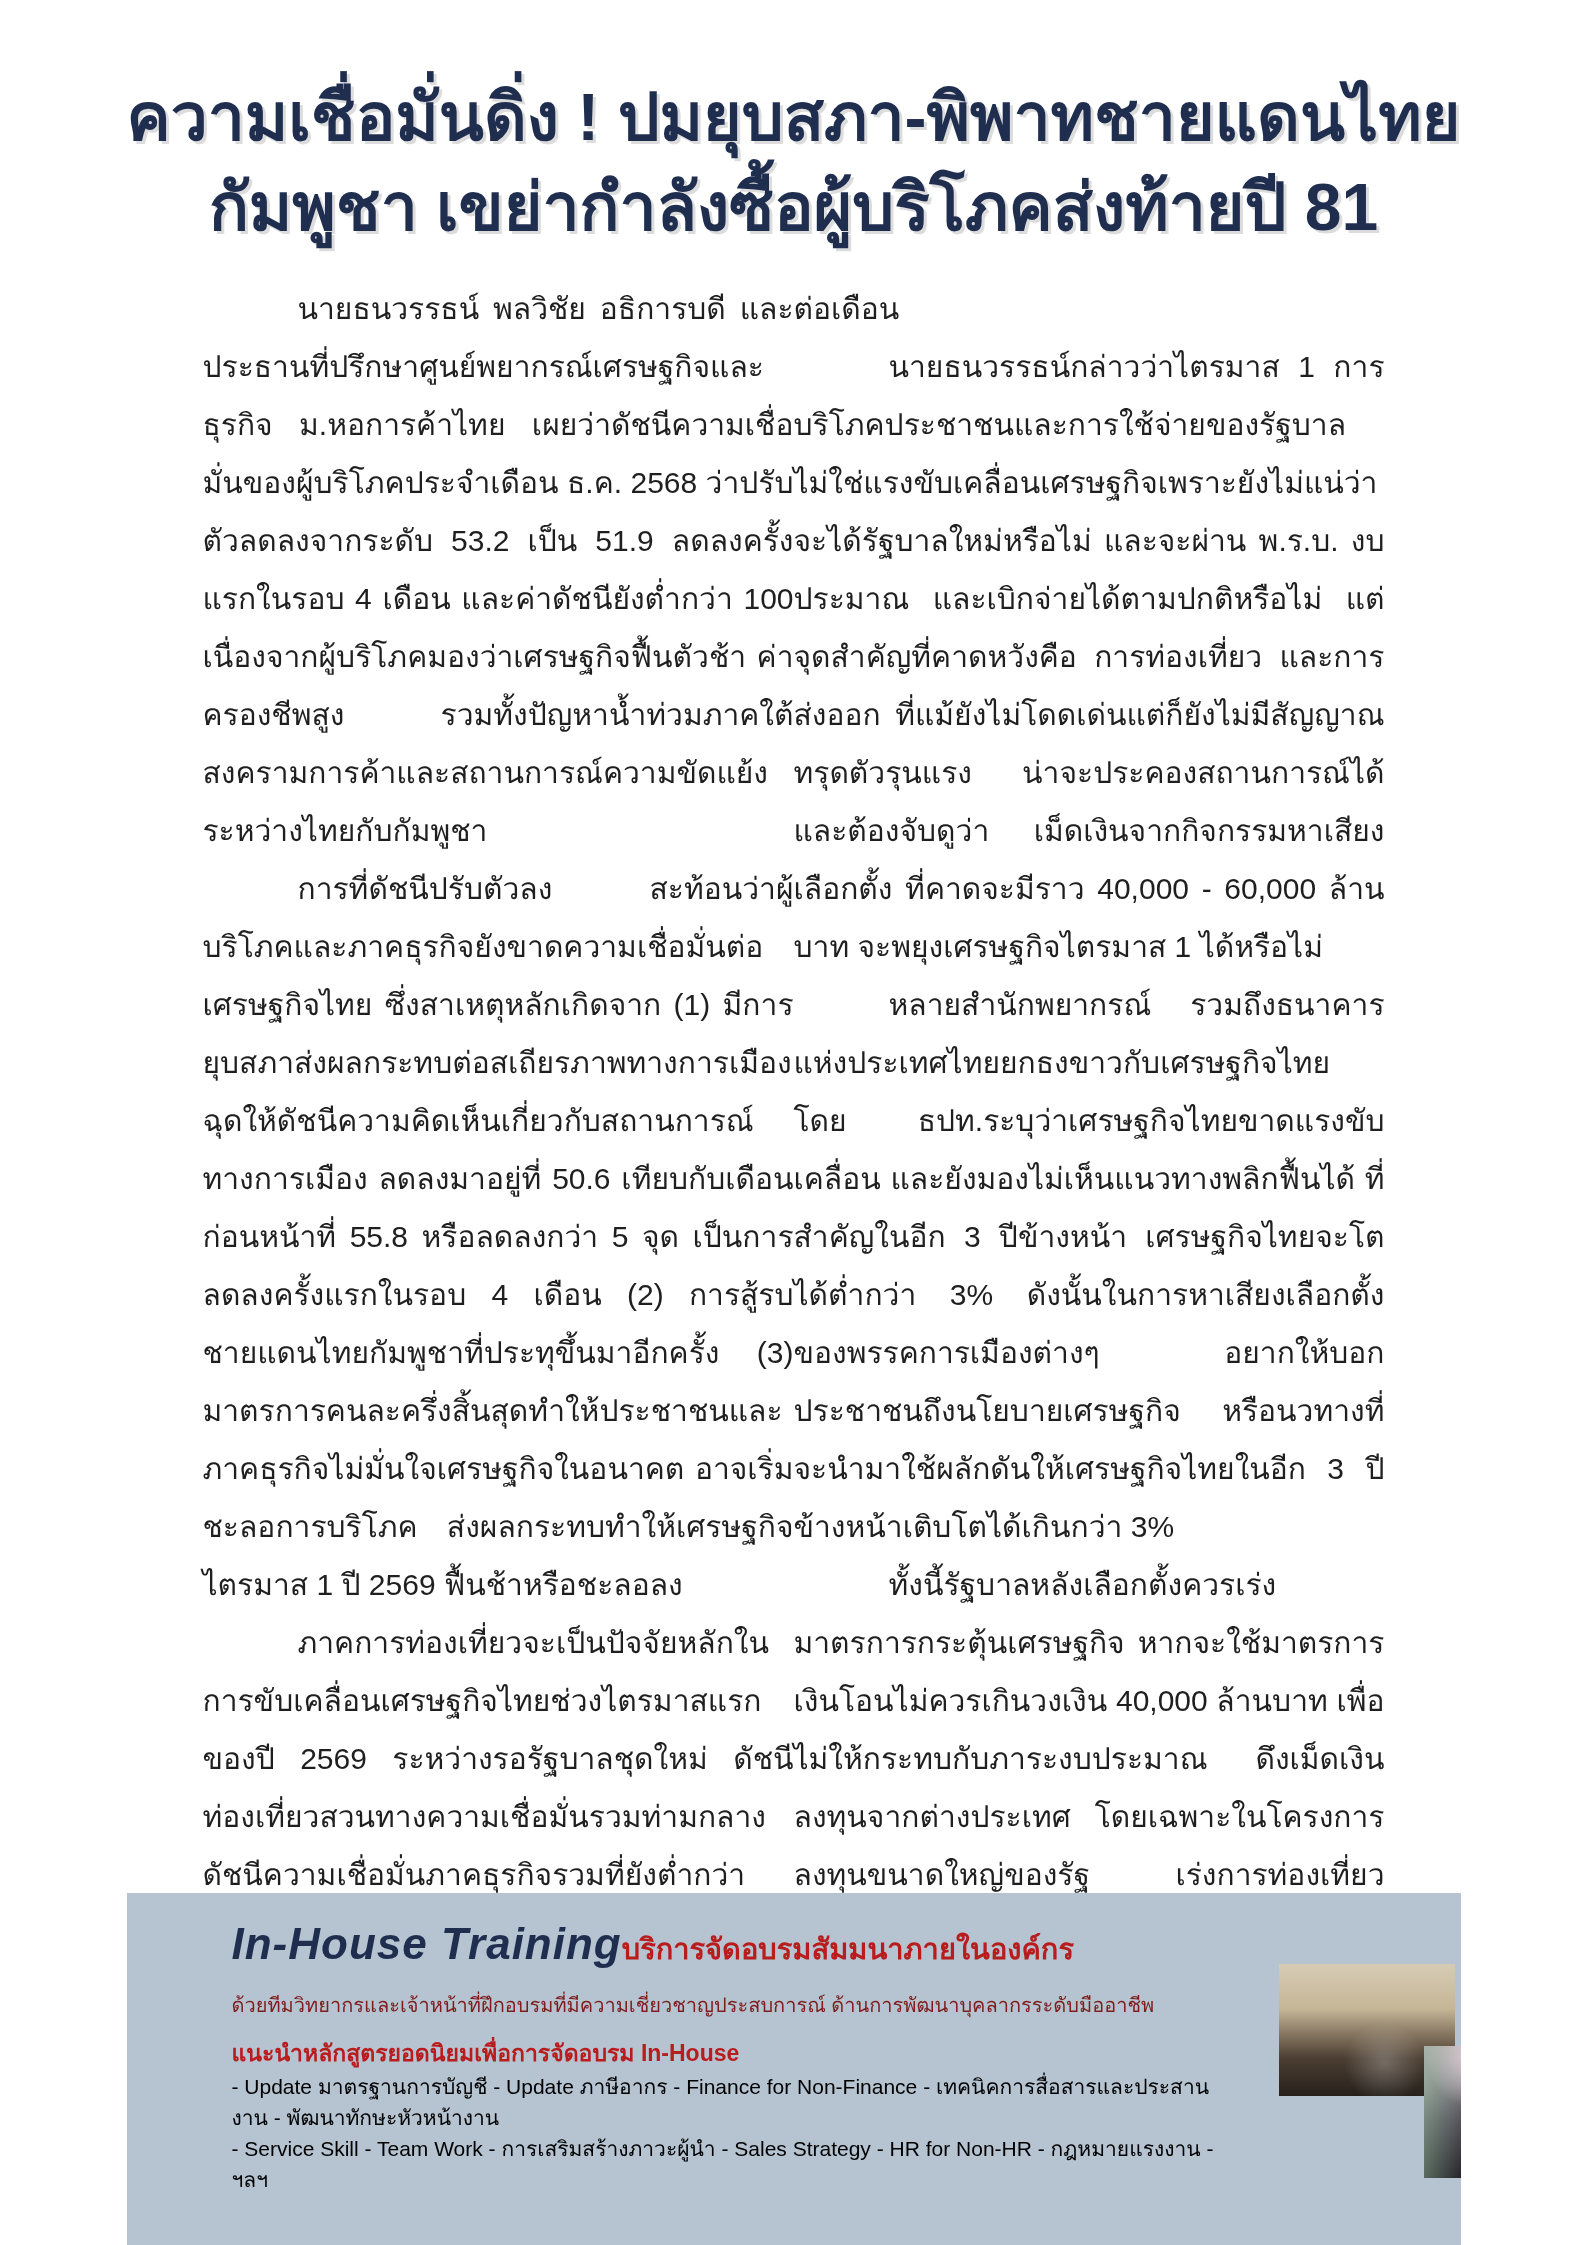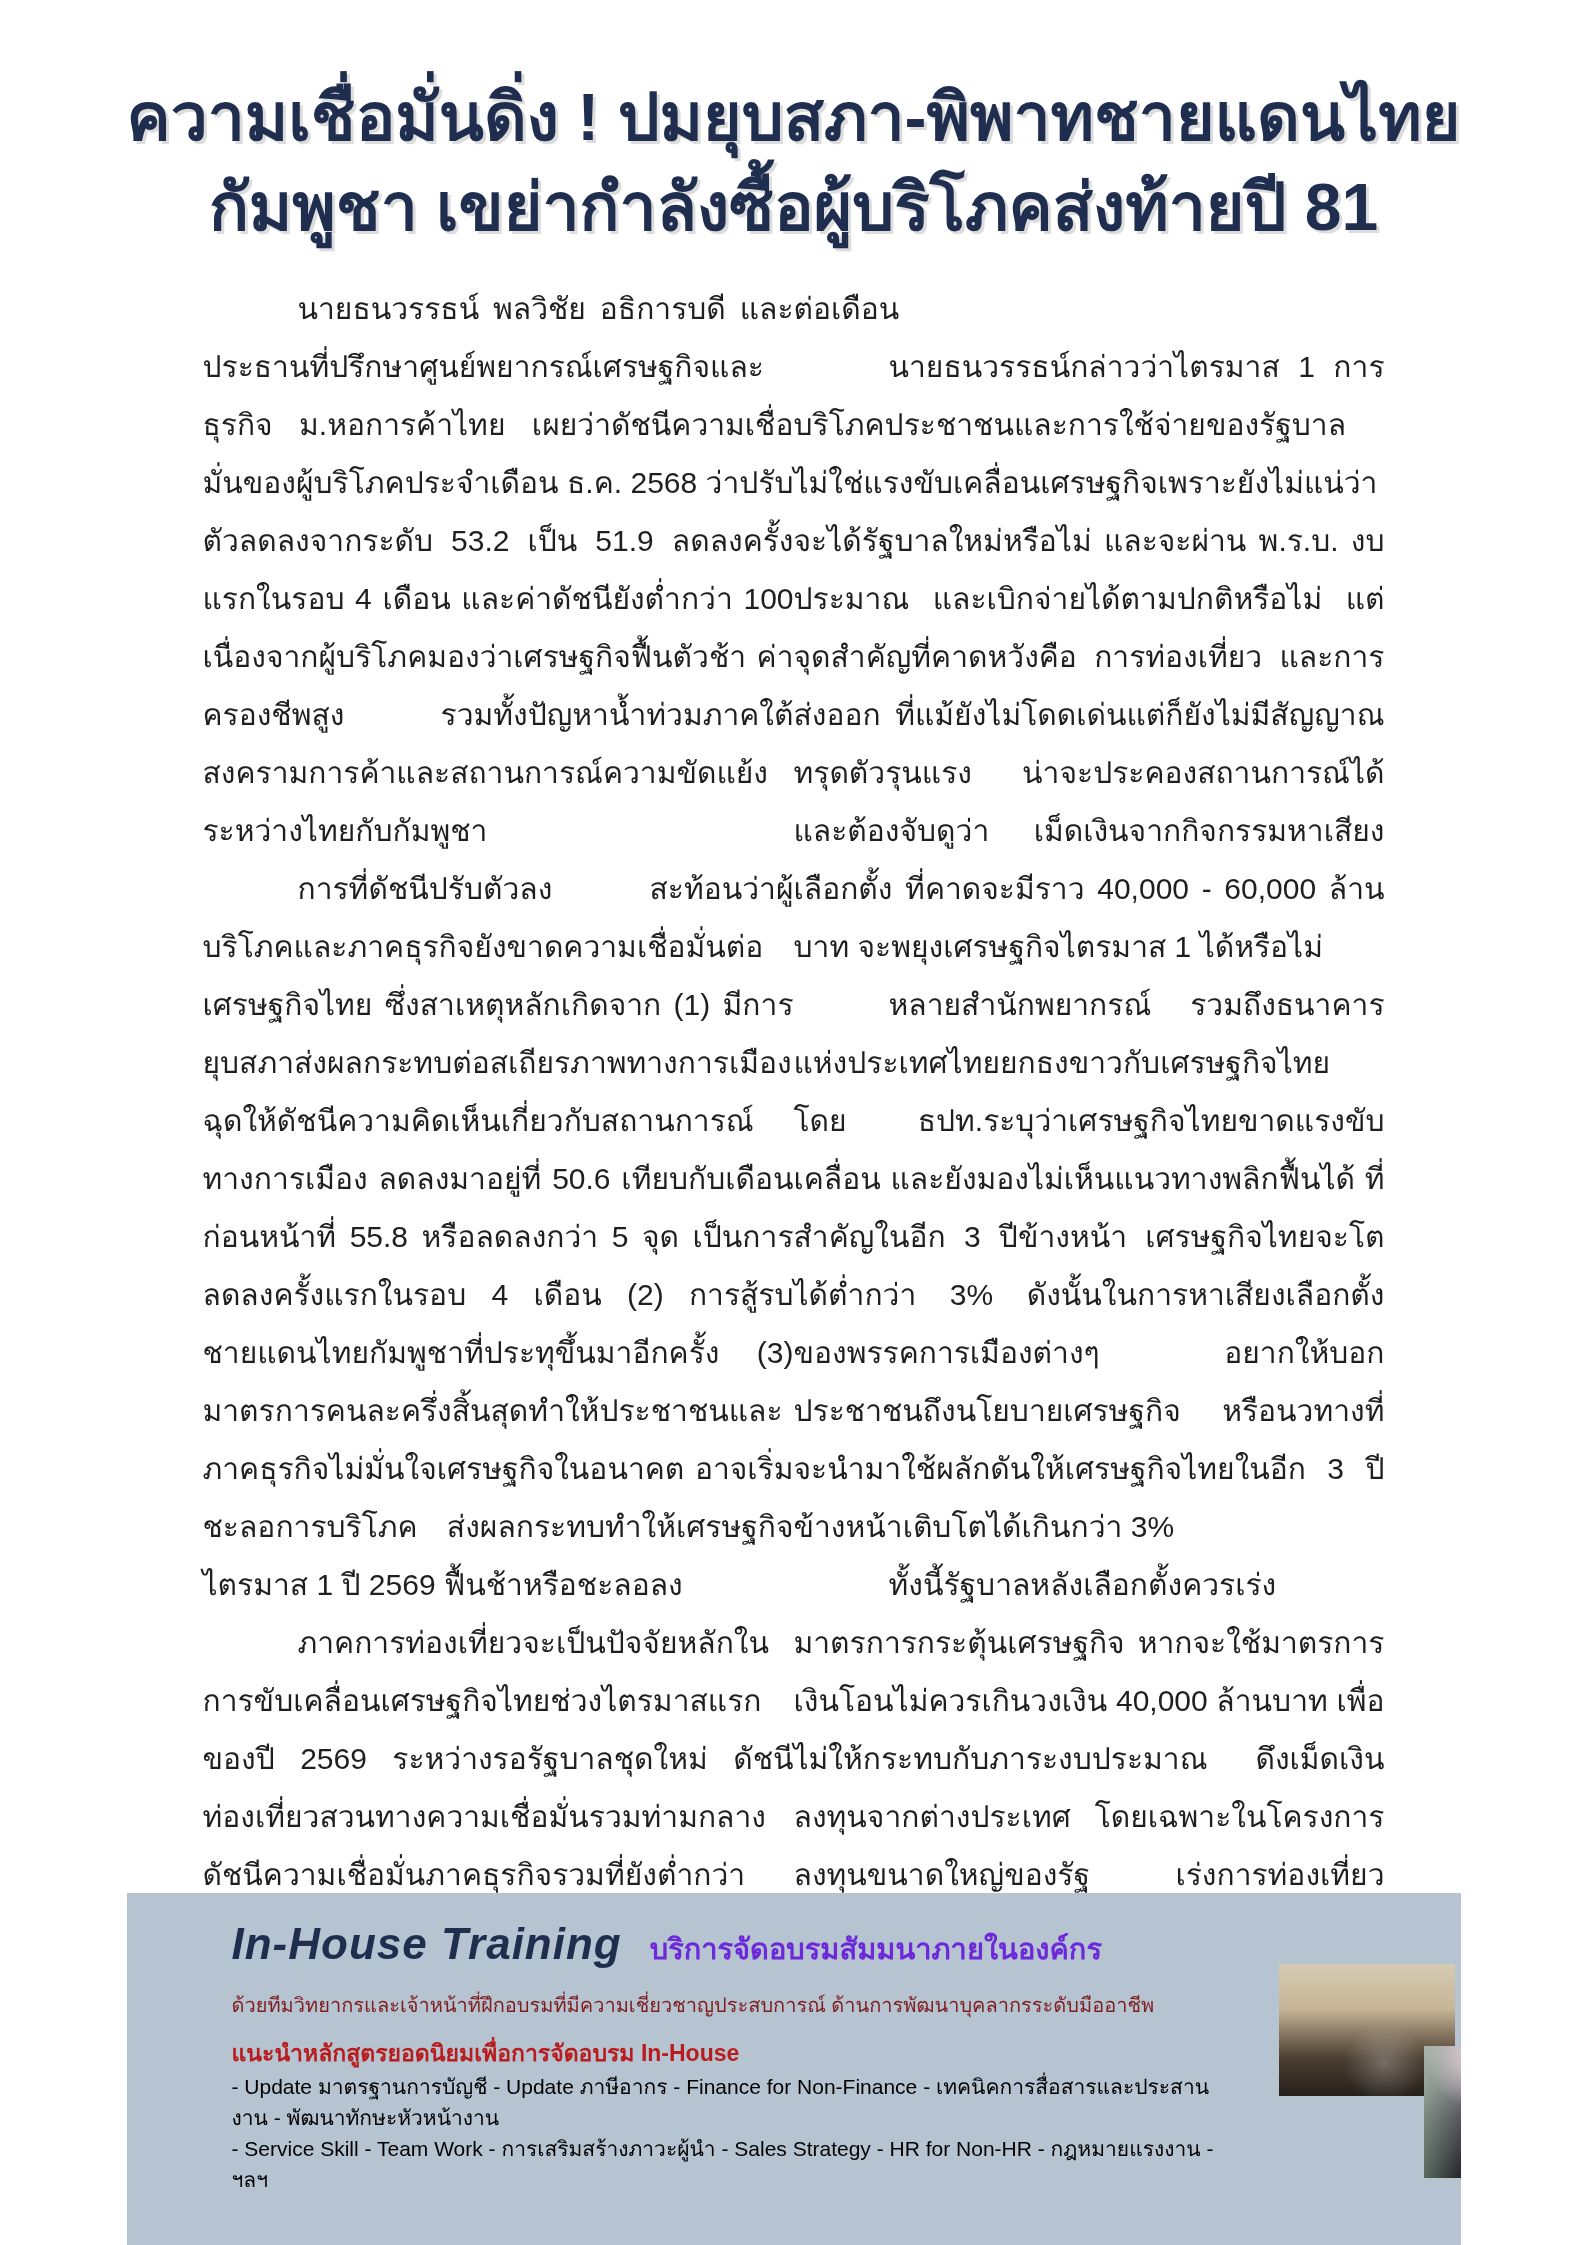--- a/index.html
+++ b/index.html
@@ -46,32 +46,32 @@
   }
   
   .footer {
     position: absolute;
     left: 0; right: 0; bottom: 0;
     height: 352px;
     background: #b6c4d2;
     padding: 26px 0 0 105px;
   }
   .footer-text { width: 1010px; }
-  .footer-title-row { display: flex; align-items: baseline; gap: 28px; margin-bottom: 10px; }
+  .footer-title-row { display: flex; align-items: baseline; gap: 0; margin-bottom: 10px; }
   .footer-title-en {
     font-size: 44px;
     font-weight: bold;
     font-style: italic;
     color: #1f2d4e;
     letter-spacing: 1px;
   }
   .footer-title-th {
     font-size: 29px;
     font-weight: bold;
-    color: #6d28d9;
+    color: #b91c1c;
   }
   .footer-line { font-size: 20px; line-height: 47px; color: #7f1d1d; }
   .footer-heading { font-size: 23px; font-weight: bold; color: #b91c1c; line-height: 36px; margin-top: 6px; }
   .footer-small { font-size: 21px; line-height: 31px; color: #000000; }
   
   .photo {
     position: absolute;
     width: 176px;
     height: 132px;
   }

